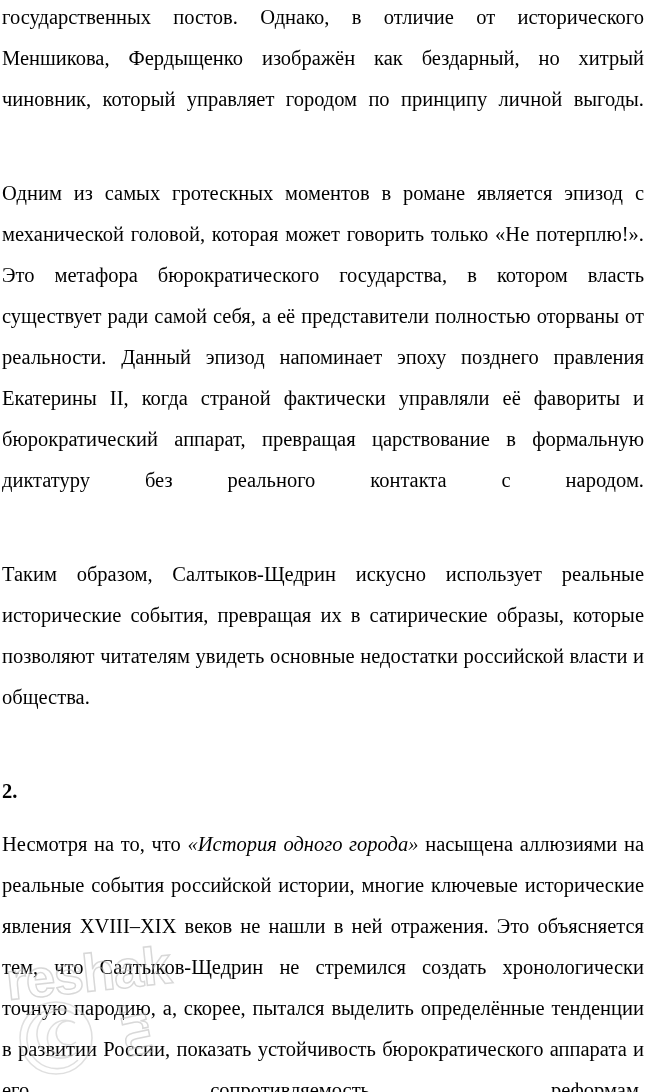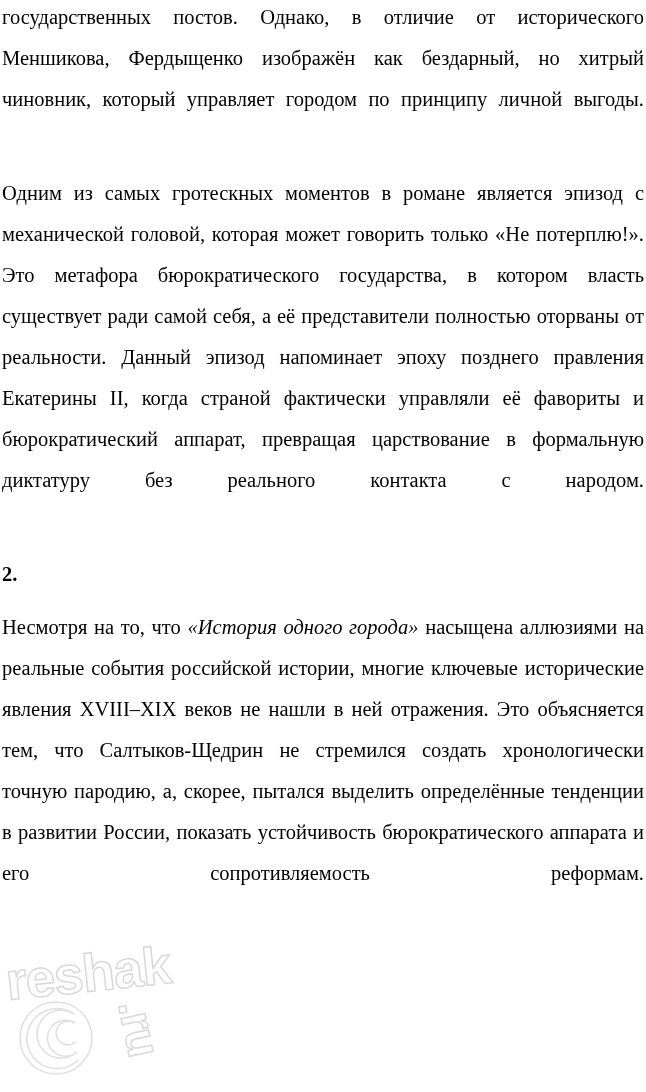--- a/index.html
+++ b/index.html
@@ -107,19 +107,20 @@
       </g>
     </svg>
   </div>
 
   <div class="doc">
 
     <p class="para">государственных постов. Однако, в отличие от исторического Меншикова, Фердыщенко изображён как бездарный, но хитрый чиновник, который управляет городом по принципу личной выгоды.</p>
 
     <p class="para">Одним из самых гротескных моментов в романе является эпизод с механической головой, которая может говорить только «Не потерплю!». Это метафора бюрократического государства, в котором власть существует ради самой себя, а её представители полностью оторваны от реальности. Данный эпизод напоминает эпоху позднего правления Екатерины II, когда страной фактически управляли её фавориты и бюрократический аппарат, превращая царствование в формальную диктатуру без реального контакта с народом.</p>
 
+    <p class="para">Таким образом, Салтыков-Щедрин искусно использует реальные исторические события, превращая их в сатирические образы, которые позволяют читателям увидеть основные недостатки российской власти и общества.</p>
 
     <p class="heading-num">2.</p>
 
     <p class="para"><span>Несмотря на то, что </span><span class="book-title">«История одного города»</span><span> насыщена аллюзиями на реальные события российской истории, многие ключевые исторические явления XVIII–XIX веков не нашли в ней отражения. Это объясняется тем, что Салтыков-Щедрин не стремился создать хронологически точную пародию, а, скорее, пытался выделить определённые тенденции в развитии России, показать устойчивость бюрократического аппарата и его сопротивляемость реформам.</span></p>
 
   </div>
 </div>
 
 </body></html>

